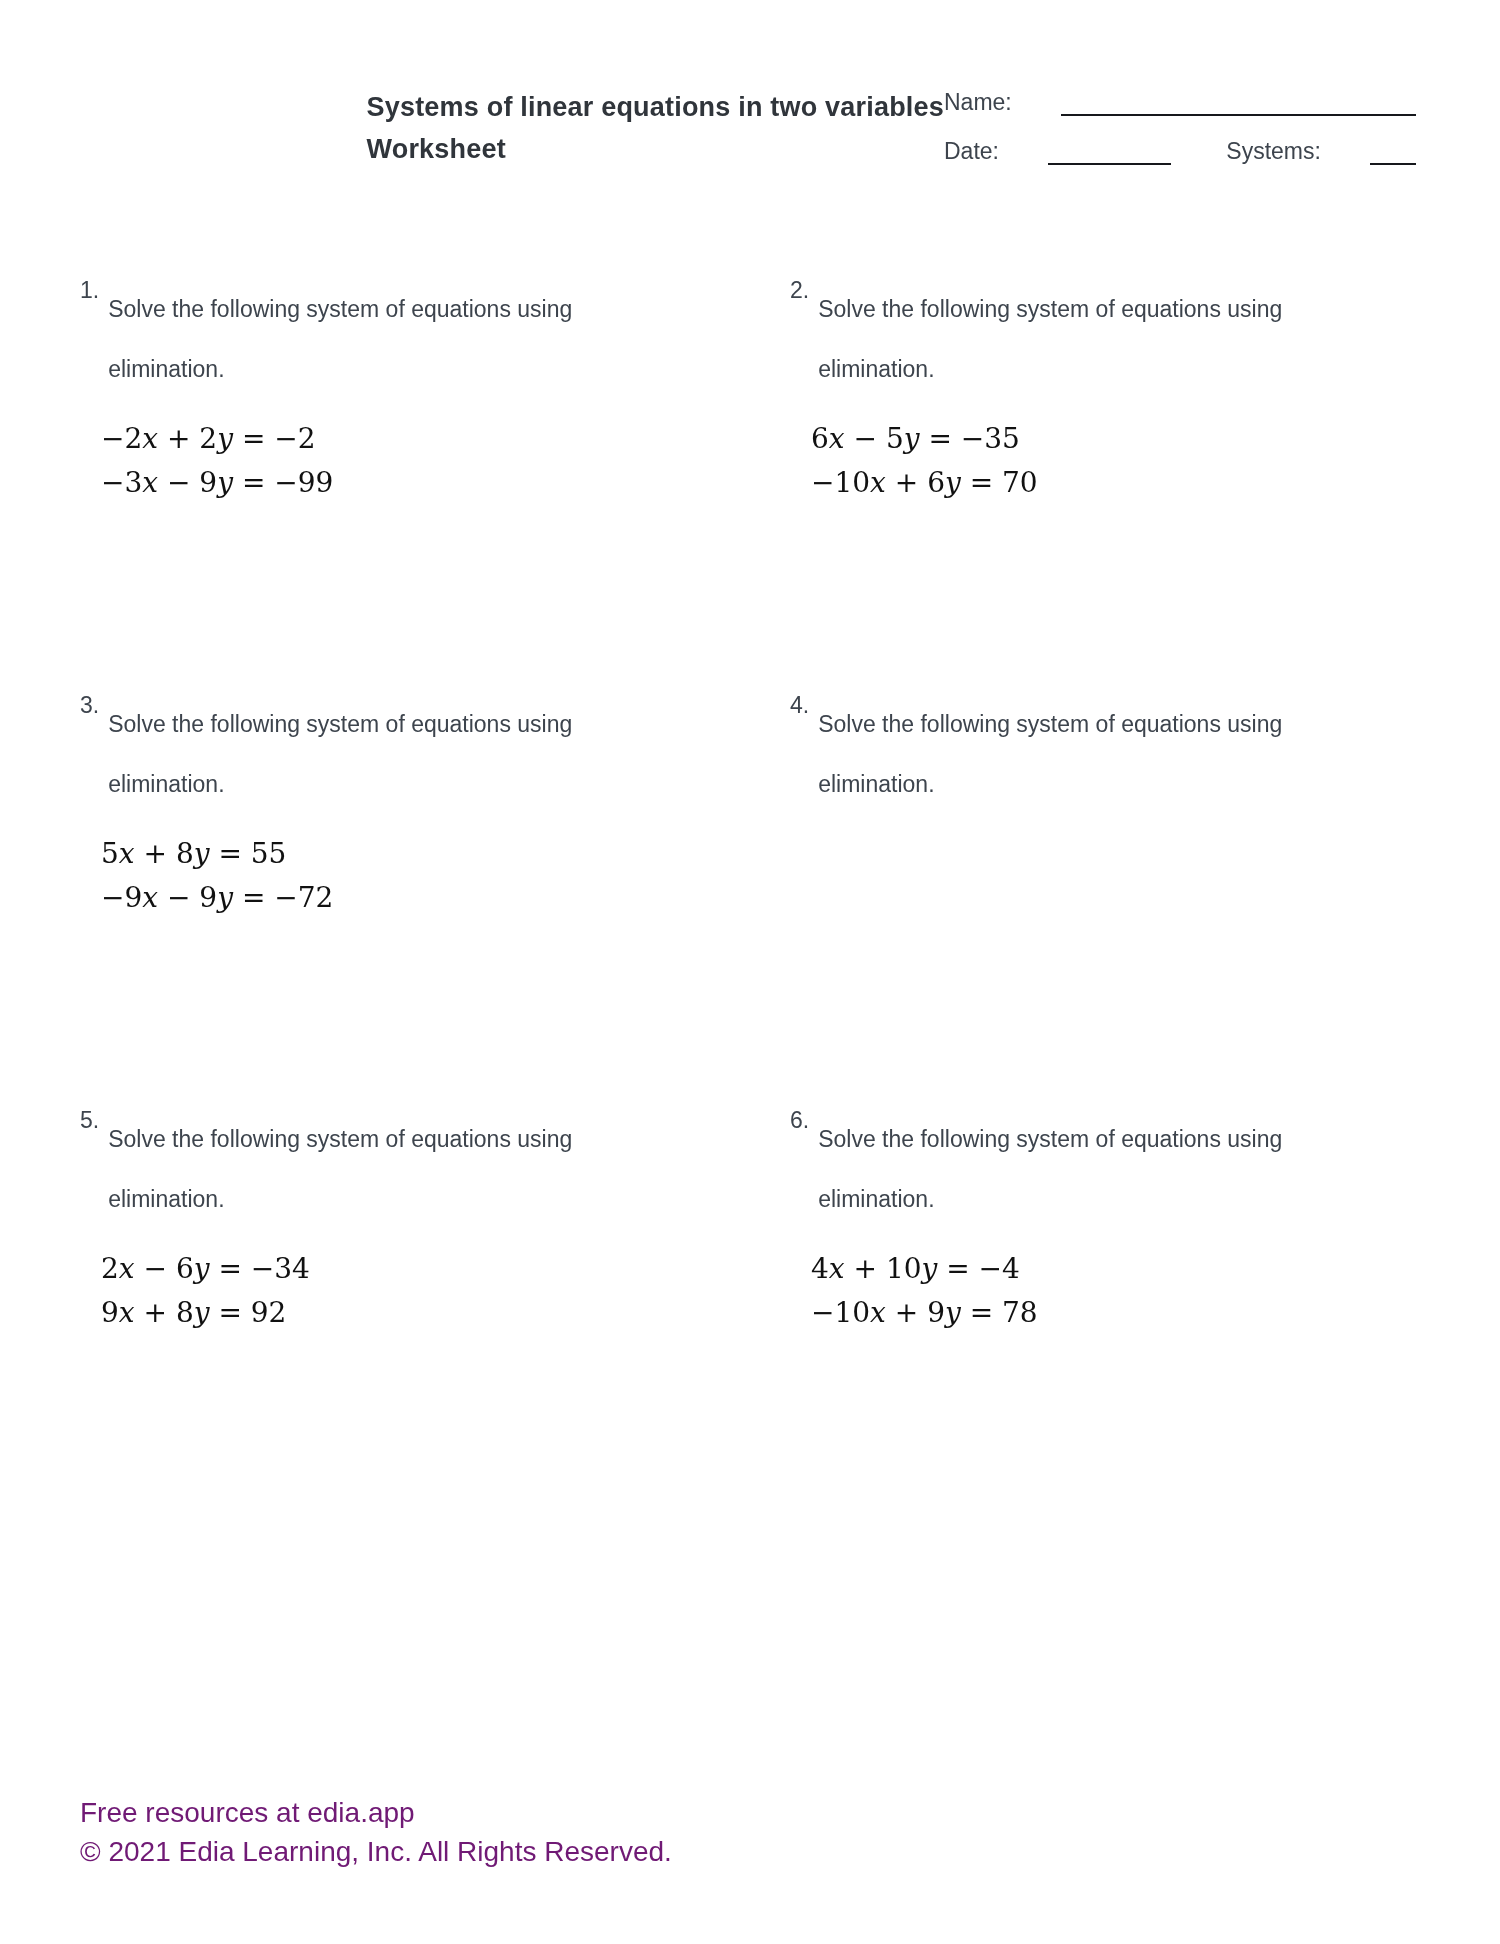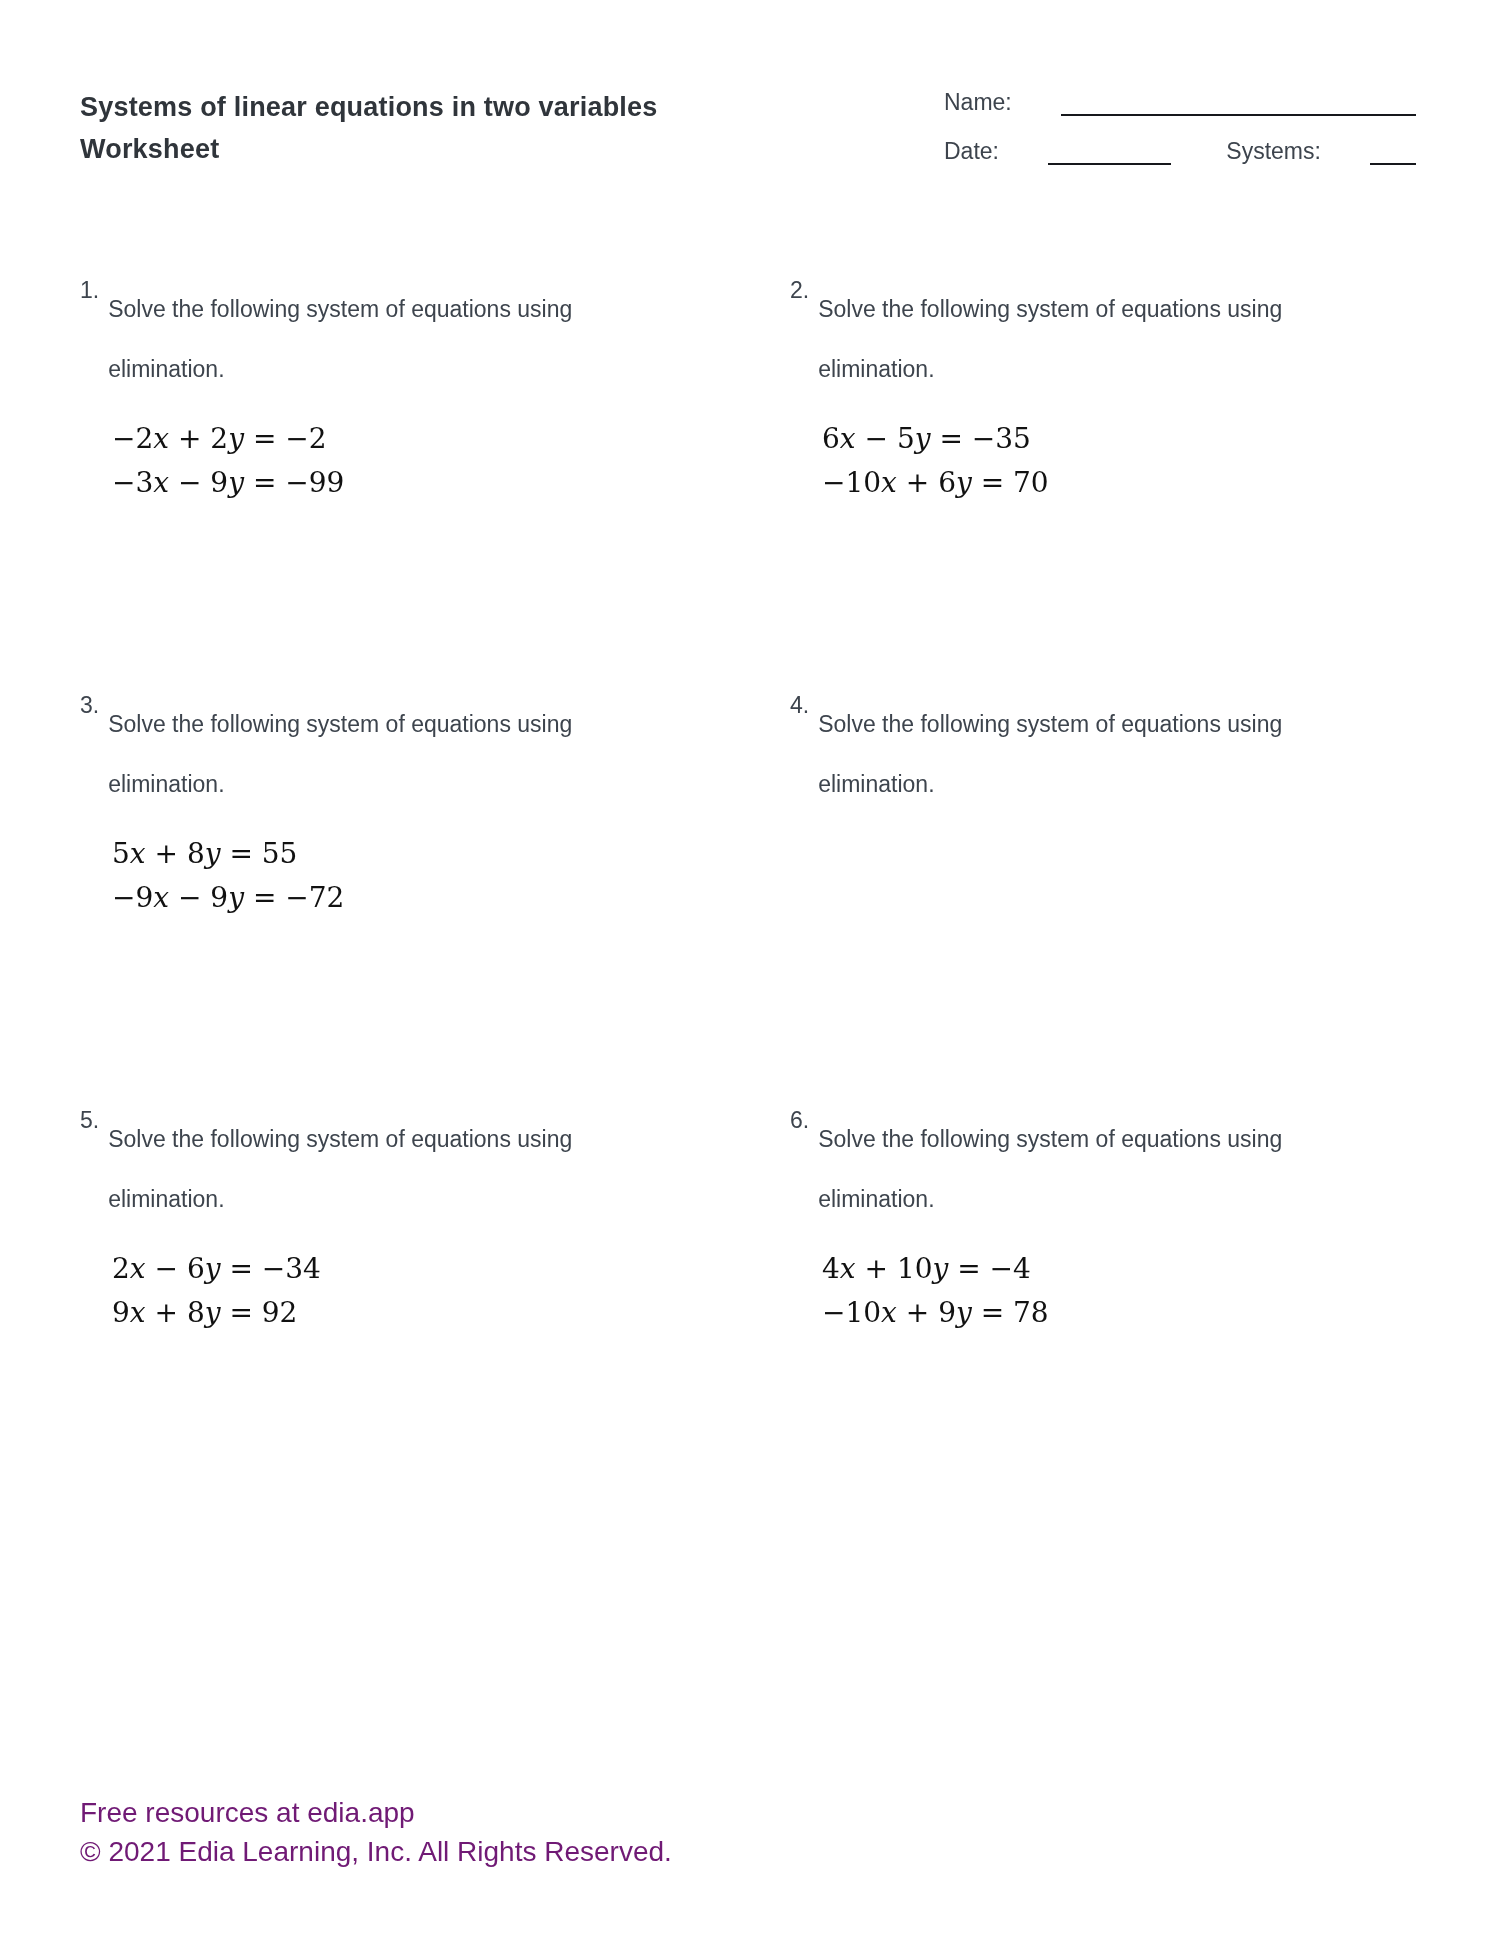--- a/index.html
+++ b/index.html
@@ -13,21 +13,21 @@
     overflow: hidden;
   }
 
   
   .header {
     position: absolute;
     top: 86px;
     left: 80px;
     right: 84px;
     display: flex;
-    justify-content: space-between;
+    justify-content: flex-end;
     align-items: flex-start;
   }
   .title-block {
     color: #30353b;
     font-weight: bold;
     font-size: 27px;
     line-height: 42px;
     letter-spacing: 0.2px;
   }
   .fields-block {
@@ -69,21 +69,21 @@
     line-height: 41px;
   }
   .problem-number {
     white-space: nowrap;
     margin-right: 9px;
   }
   .problem-text { max-width: 540px; }
   .prompt-line { display: block; margin-top: 19px; }
   .equations {
     margin-top: 27px;
-    margin-left: 32px;
+    margin-left: 21px;
     color: #111111;
   }
   .equation {
     font-family: "DejaVu Serif", serif;
     font-size: 28px;
     line-height: 44px;
     white-space: nowrap;
   }
   .equation .var {
     font-style: italic;

